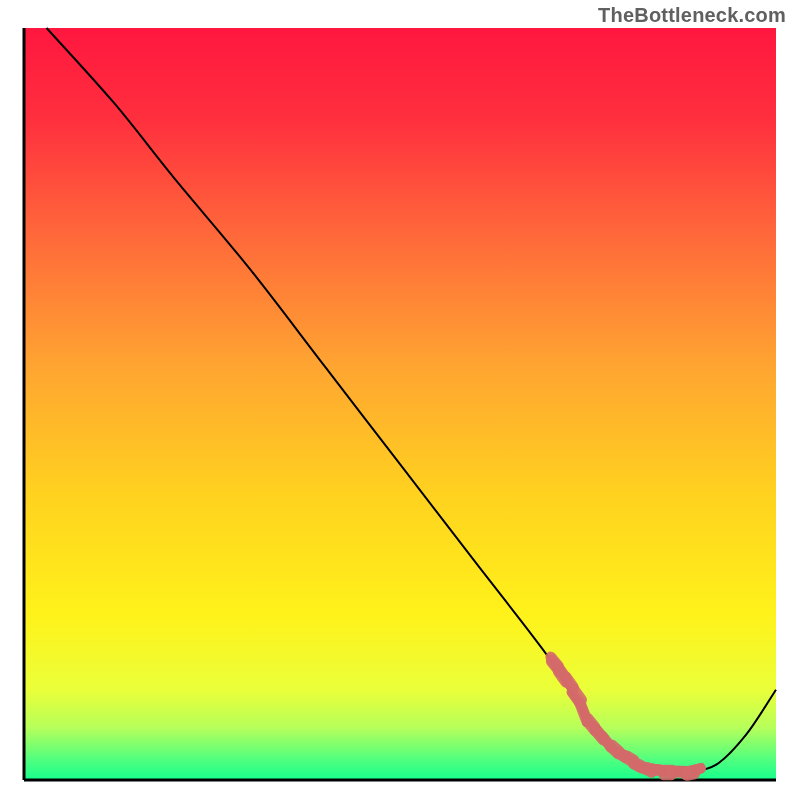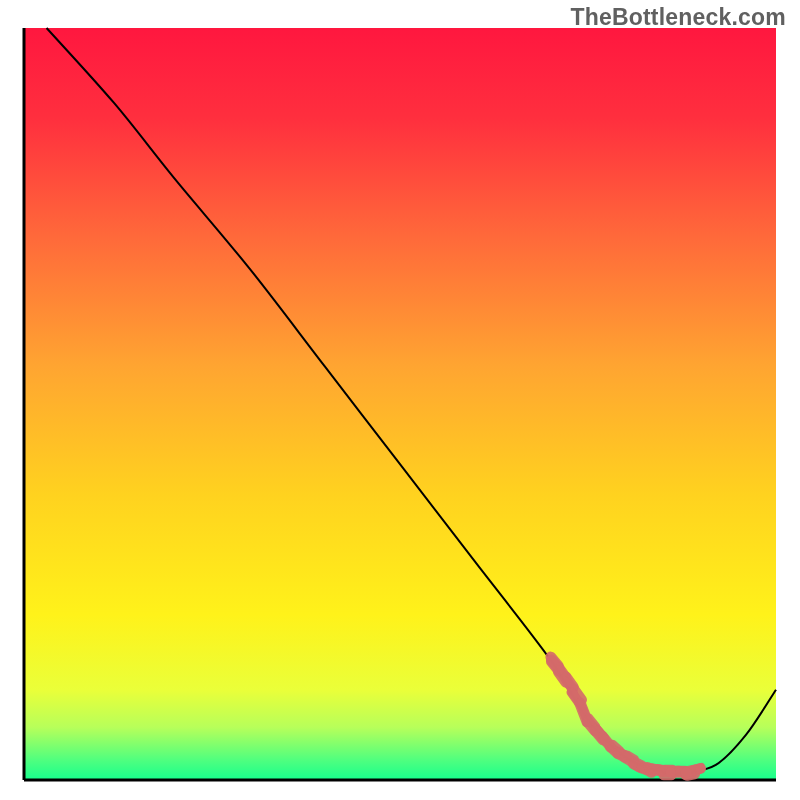--- a/index.html
+++ b/index.html
@@ -8,21 +8,21 @@
     width: 800px;
     height: 800px;
     overflow: hidden;
     background: #ffffff;
     font-family: Arial, Helvetica, sans-serif;
   }
   .attribution {
     position: absolute;
     top: 4px;
     right: 14px;
-    font-size: 23px;
+    font-size: 20px;
     font-weight: 600;
     color: #606060;
     letter-spacing: 0.2px;
     text-align: right;
   }
   .plot-wrap {
     position: absolute;
     left: 22px;
     top: 26px;
     width: 756px;

